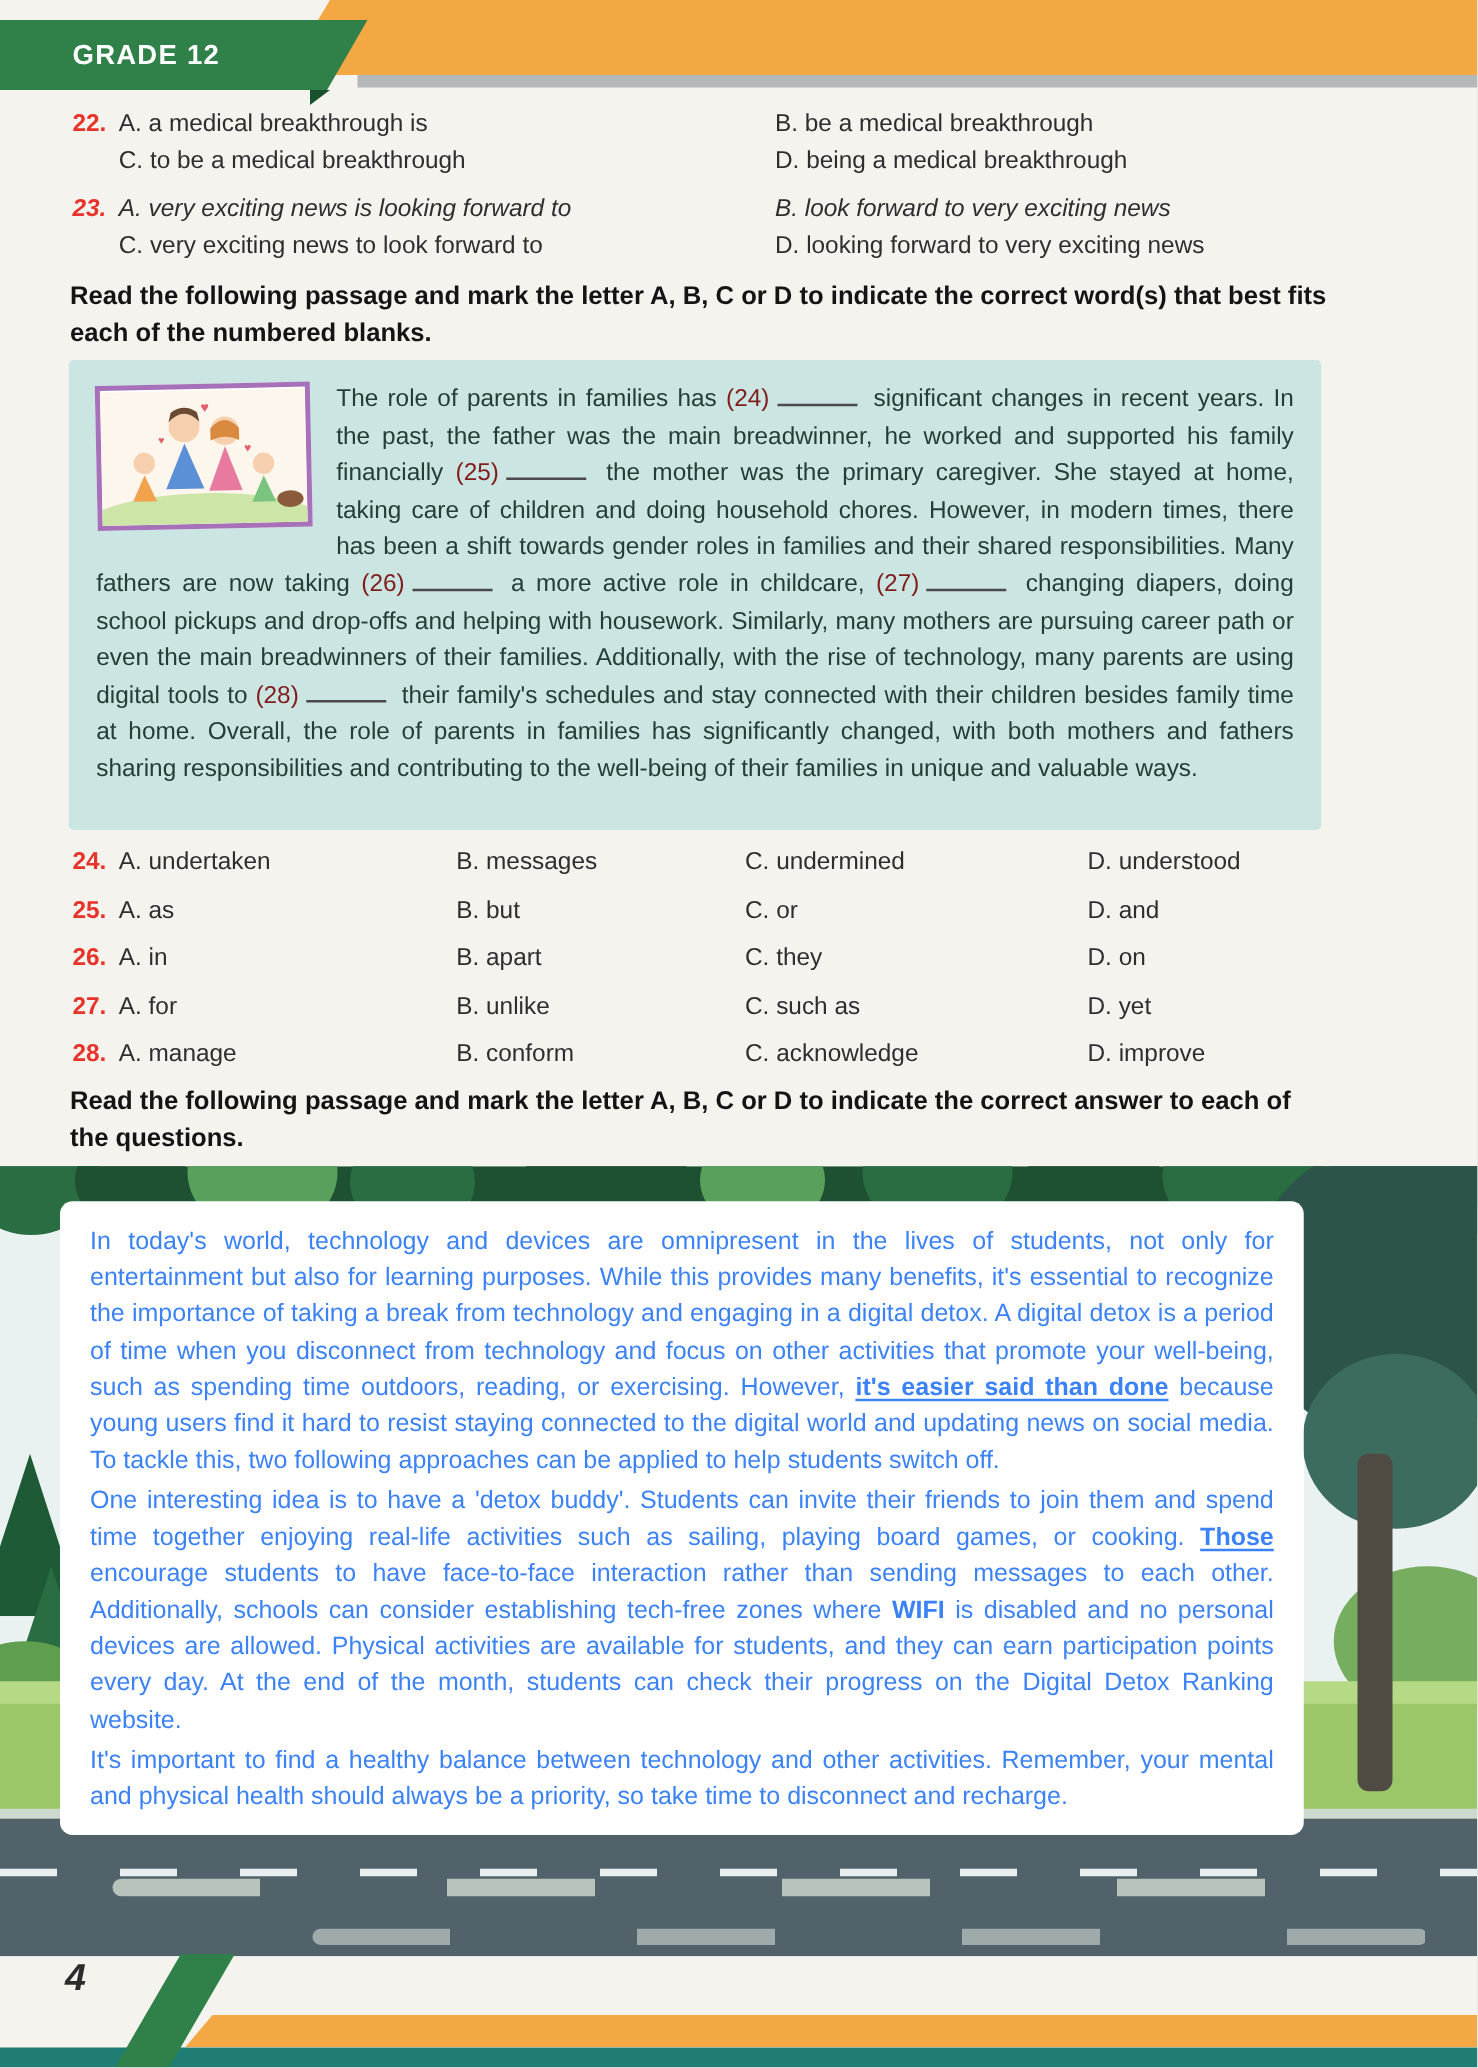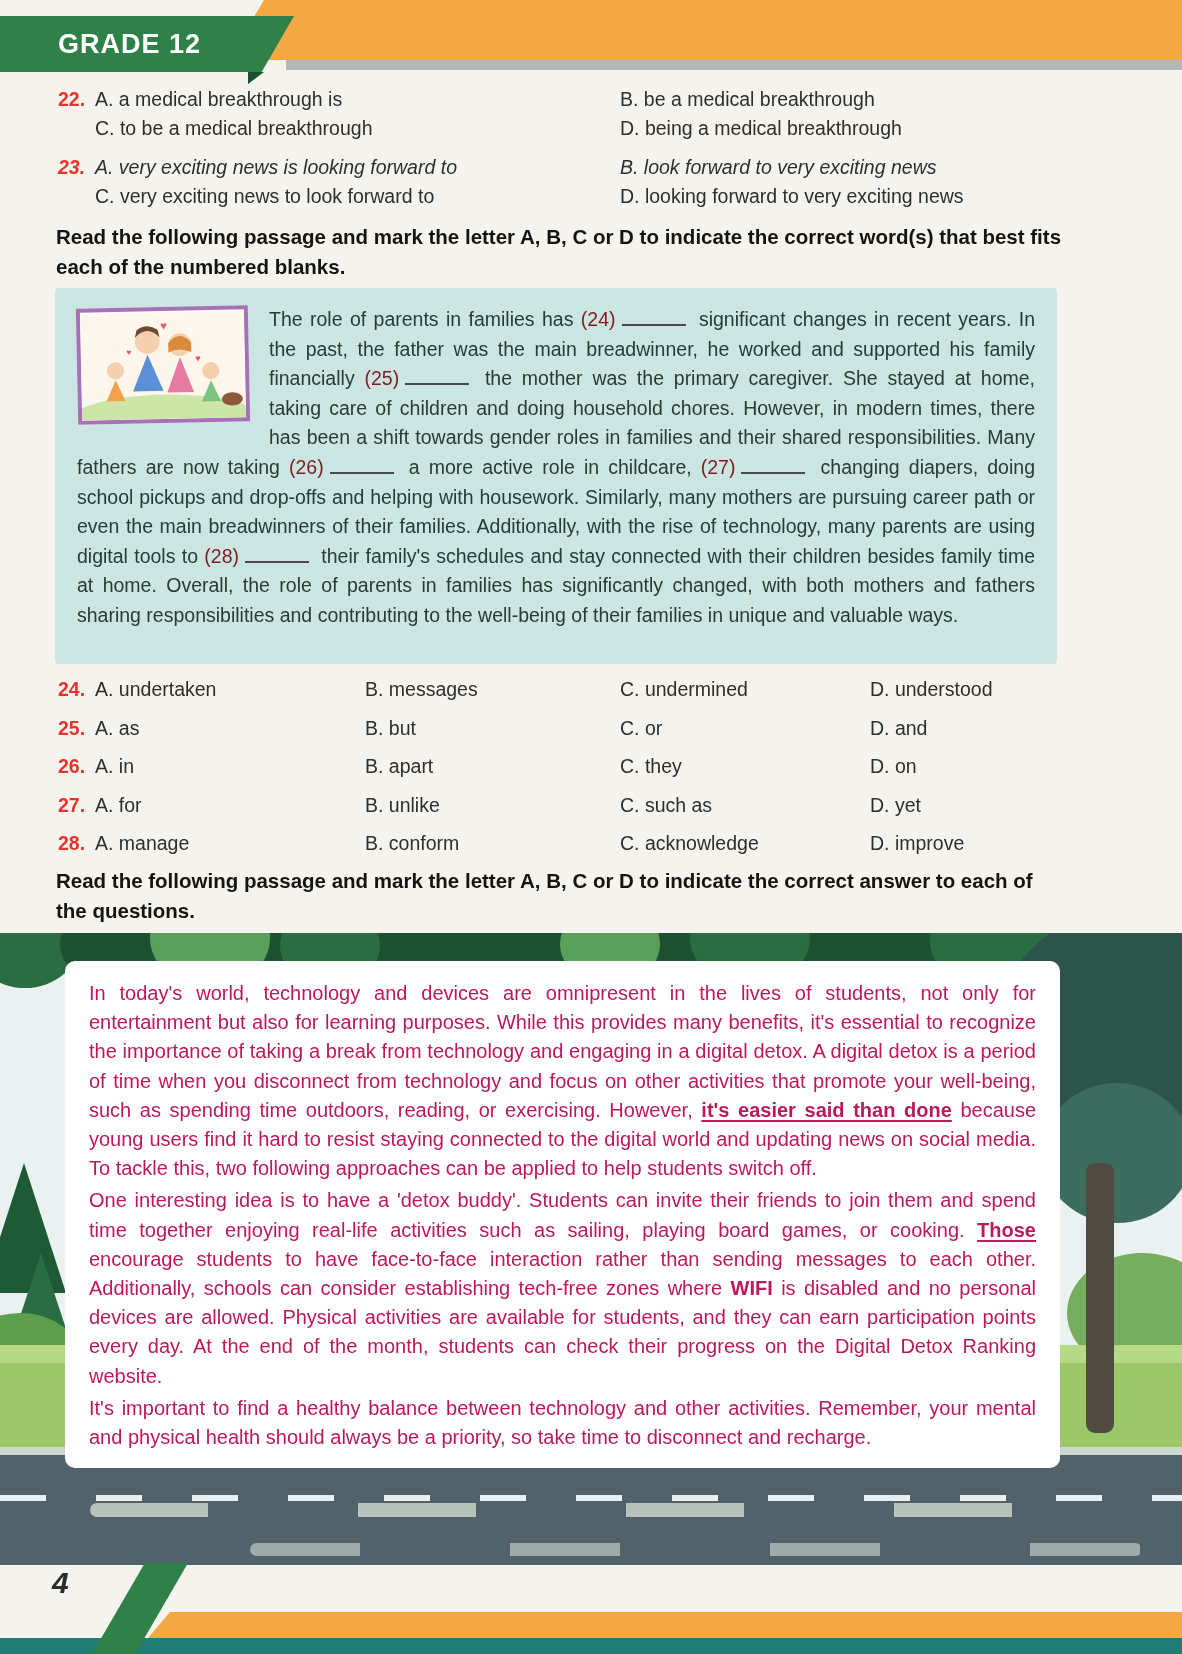--- a/index.html
+++ b/index.html
@@ -9,21 +9,21 @@
     background:#f5f3ee; overflow:hidden; color:#2e2e2e;
   }
 
   
   .orange-band { position:absolute; top:0; left:228px; right:0; height:60px;
     background:#f3a844; clip-path:polygon(36px 0,100% 0,100% 100%,0 100%); }
   .gray-band { position:absolute; top:60px; left:286px; right:0; height:10px; background:#b4b8b9; }
   .grade-banner { position:absolute; top:16px; left:0; width:294px; height:56px;
     background:#2f8049; clip-path:polygon(0 0,100% 0,89% 100%,0 100%);
     display:flex; align-items:center; padding-left:58px; }
-  .grade-banner span { color:#ffffff; font-weight:bold; font-size:27px; letter-spacing:1px; }
+  .grade-banner span { color:#ffffff; font-weight:bold; font-size:22px; letter-spacing:1px; }
   .banner-fold { position:absolute; top:72px; left:248px; width:0; height:0;
     border-left:16px solid #17512d; border-bottom:12px solid transparent; }
 
   
   .qtop { position:absolute; top:88px; left:0; width:1182px; font-size:19.5px;text-align:right; }
   .qrow { position:relative; height:29px; }
   .qrow.gap { margin-top:10px;font-style:italic; }
   .qnum { position:absolute; left:58px; color:#e8332a; font-weight:bold; }
   .colA { position:absolute; left:95px; }
   .colB { position:absolute; left:620px; }
@@ -42,21 +42,21 @@
   .marker { color:#7f1d1d; font-weight:normal; }
   .blank { display:inline-block; width:64px; height:13px;
     border-bottom:2px solid #4a4a4a; margin:0 6px; }
 
   
   .mcq { position:absolute; top:678px; left:0; width:1124px; font-size:19.5px; }
   .mrow { position:relative; height:29px; margin-bottom:9.5px; }
   .mnum { position:absolute; left:58px; color:#e8332a; font-weight:bold; }
   .ca { position:absolute; left:95px; }
   .cb { position:absolute; left:365px; }
-  .cc { position:absolute; left:620px; }
+  .cc { position:absolute; left:596px; }
   .cd { position:absolute; left:870px; }
 
   
   .scene { position:absolute; left:0; top:933px; width:1182px; height:632px;
     background:#e9f2f1; overflow:hidden; }
   .treeline { position:absolute; top:0; left:0; right:0; height:30px; background:#1d5132; }
   .bump { position:absolute; border-radius:50%; }
   .b1 { left:-30px; top:-40px; width:110px; height:95px; background:#2a6d42; }
   .b2 { left:60px; top:-28px; width:90px; height:78px; background:#1d5132; }
   .b3 { left:150px; top:-45px; width:120px; height:100px; background:#58a05c; }
@@ -86,23 +86,23 @@
   .curb { position:absolute; left:0; right:0; top:514px; height:8px; background:#cdd8cf; }
   .road { position:absolute; left:0; right:0; top:522px; height:110px; background:#51626b; }
   .centerline { position:absolute; left:0; right:0; top:40px; height:6px;
     background:repeating-linear-gradient(90deg,#e9eff1 0 46px,transparent 46px 96px); }
   .cross1 { position:absolute; left:90px; right:70px; top:48px; height:14px; border-radius:7px;
     background:repeating-linear-gradient(90deg,#b7c2bb 0 118px,transparent 118px 268px); }
   .cross2 { position:absolute; left:250px; right:40px; top:88px; height:13px; border-radius:7px;
     background:repeating-linear-gradient(90deg,#9fabaa 0 110px,transparent 110px 260px); }
 
   
-  .reading-box { position:absolute; left:65px; top:28px; width:995px;
+  .reading-box { position:absolute; left:48px; top:28px; width:995px;
     background:#ffffff; border-radius:10px; padding:18px 24px 16px 24px;
-    font-size:20px; line-height:29.2px; text-align:justify; color:#be185d; }
+    font-size:20px; line-height:29.2px; text-align:justify; color:#3b82f6; }
   .para { margin-bottom:3px; }
   .para:last-child { margin-bottom:0; }
   .bu { font-weight:bold; text-decoration:underline; text-decoration-thickness:2px; text-underline-offset:3px; }
   .b { font-weight:bold; }
 
   
   .page-num { position:absolute; left:52px; top:1566px; font-size:30px;
     font-weight:bold; font-style:italic; color:#2c2c2c; z-index:5; }
   .green-sash { position:absolute; left:92px; top:1563px; width:96px; height:91px;
     background:#2f8049; clip-path:polygon(55% 0,100% 0,45% 100%,0 100%); z-index:4; }

